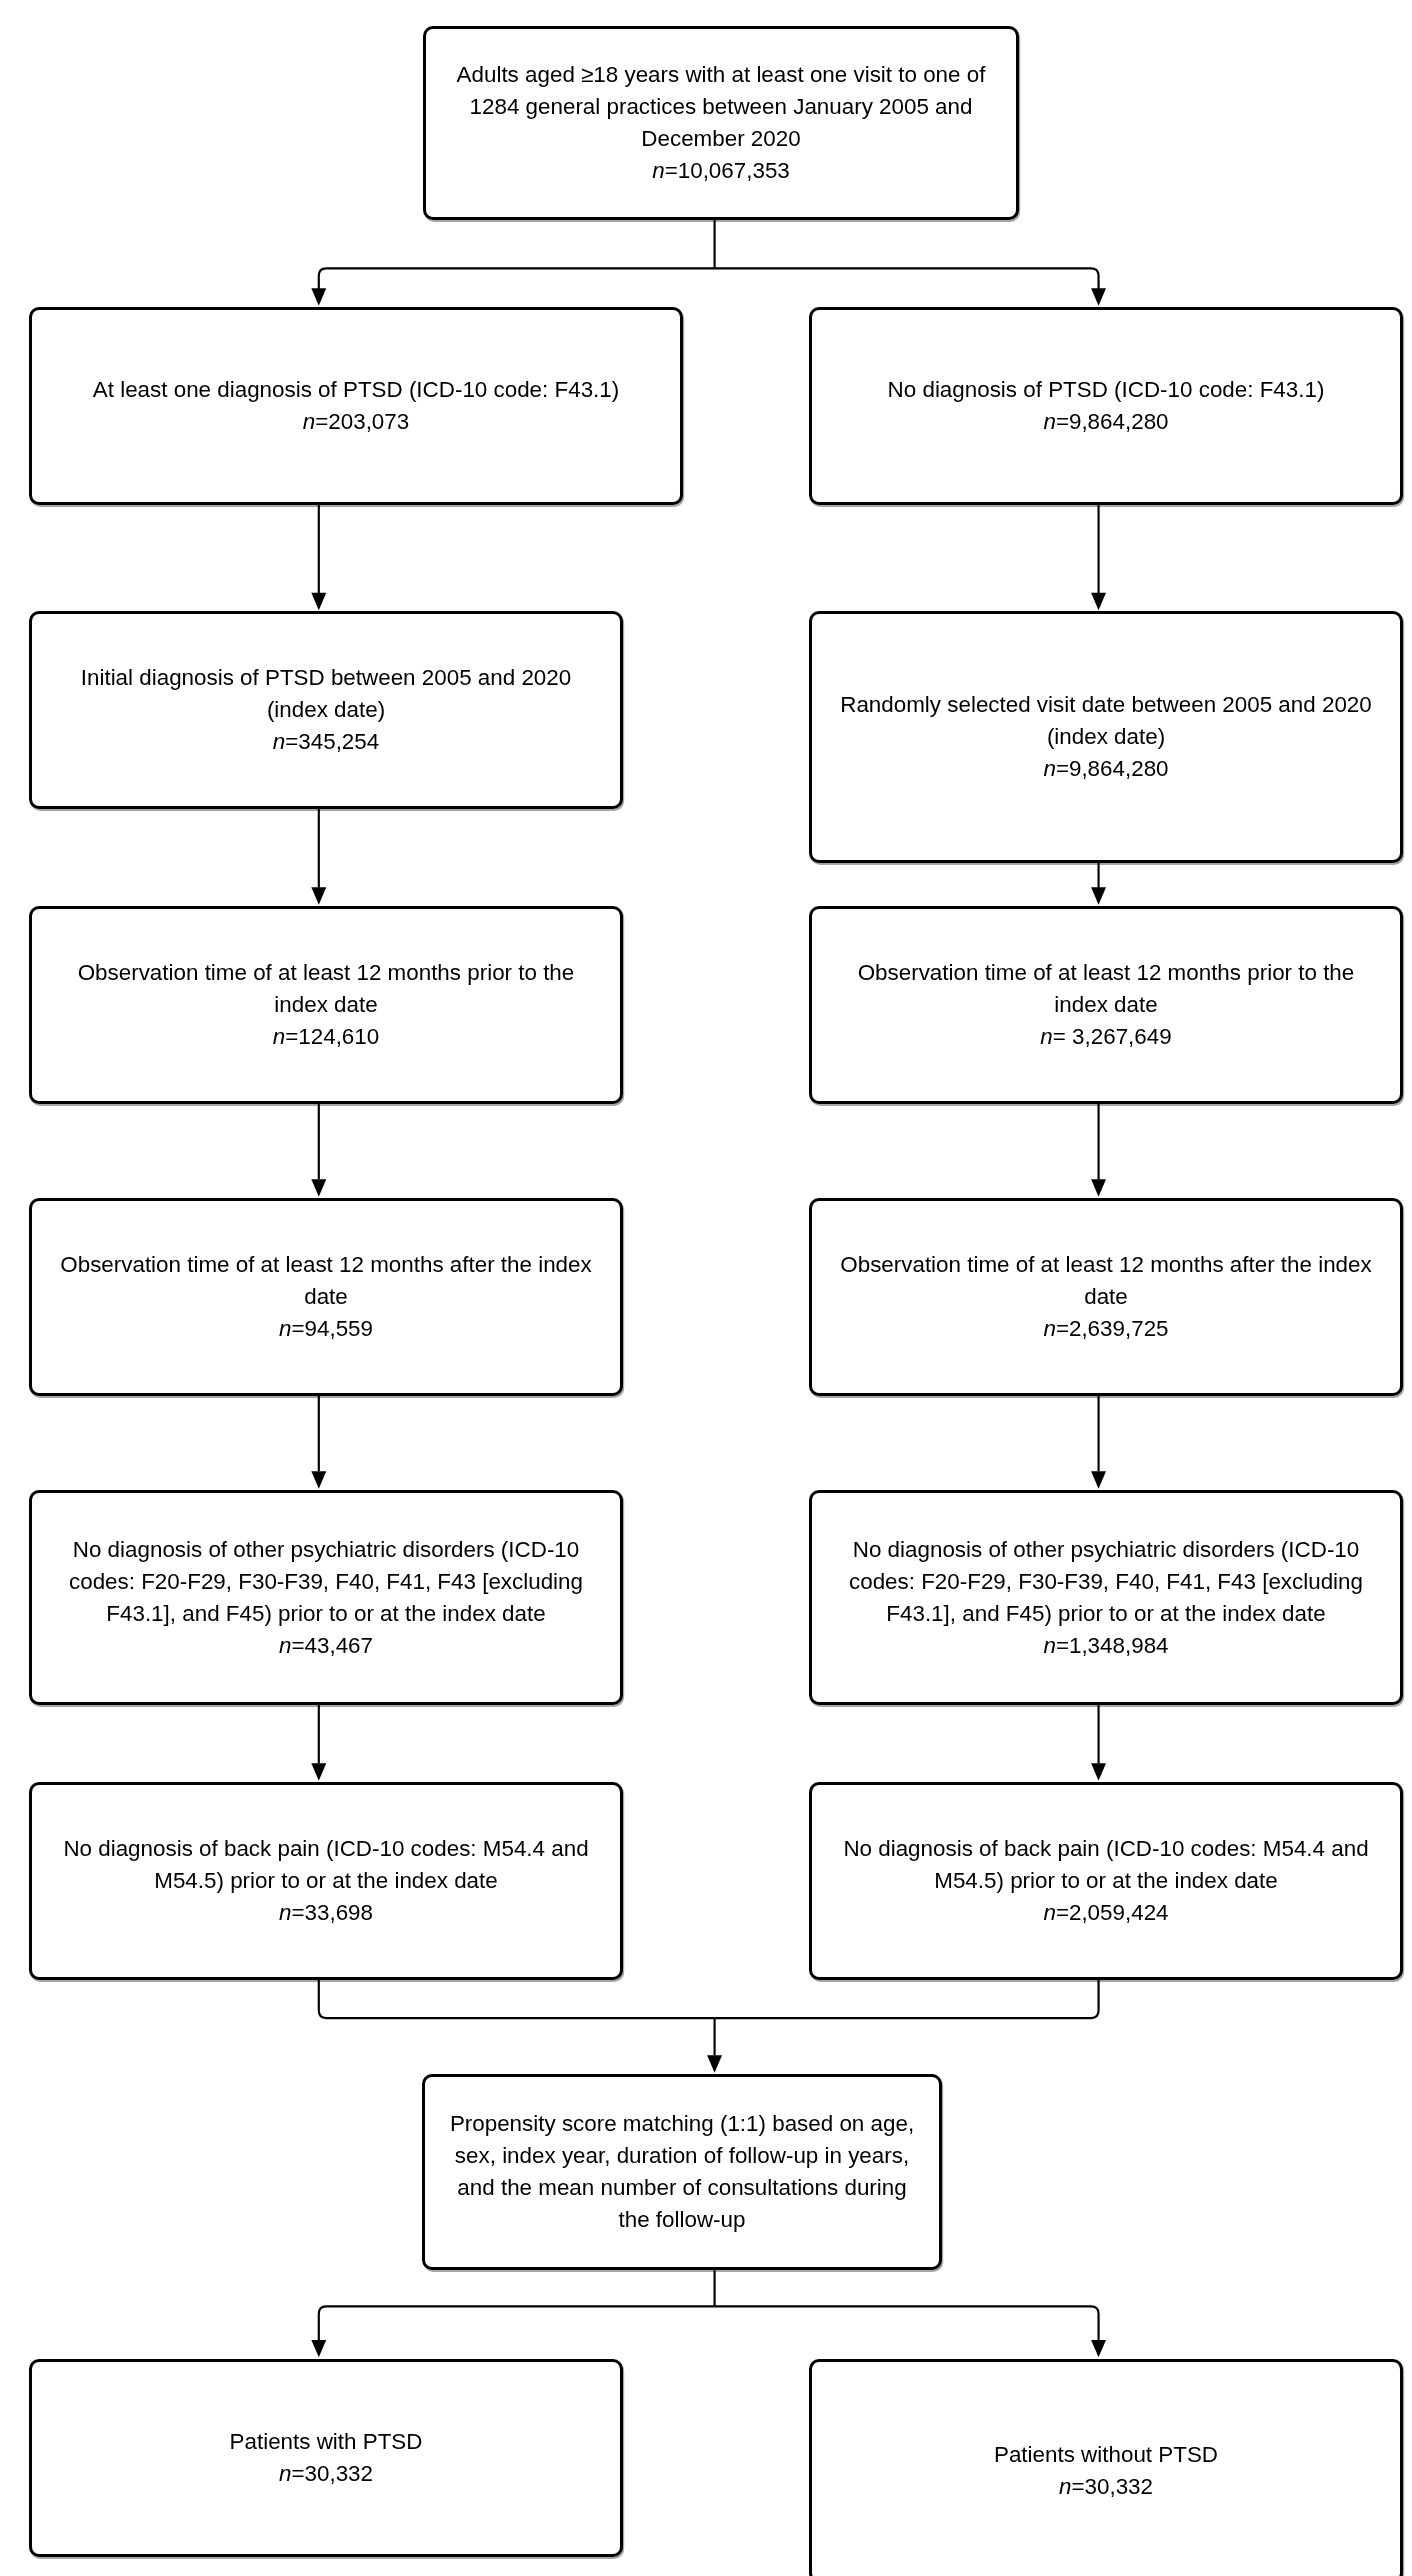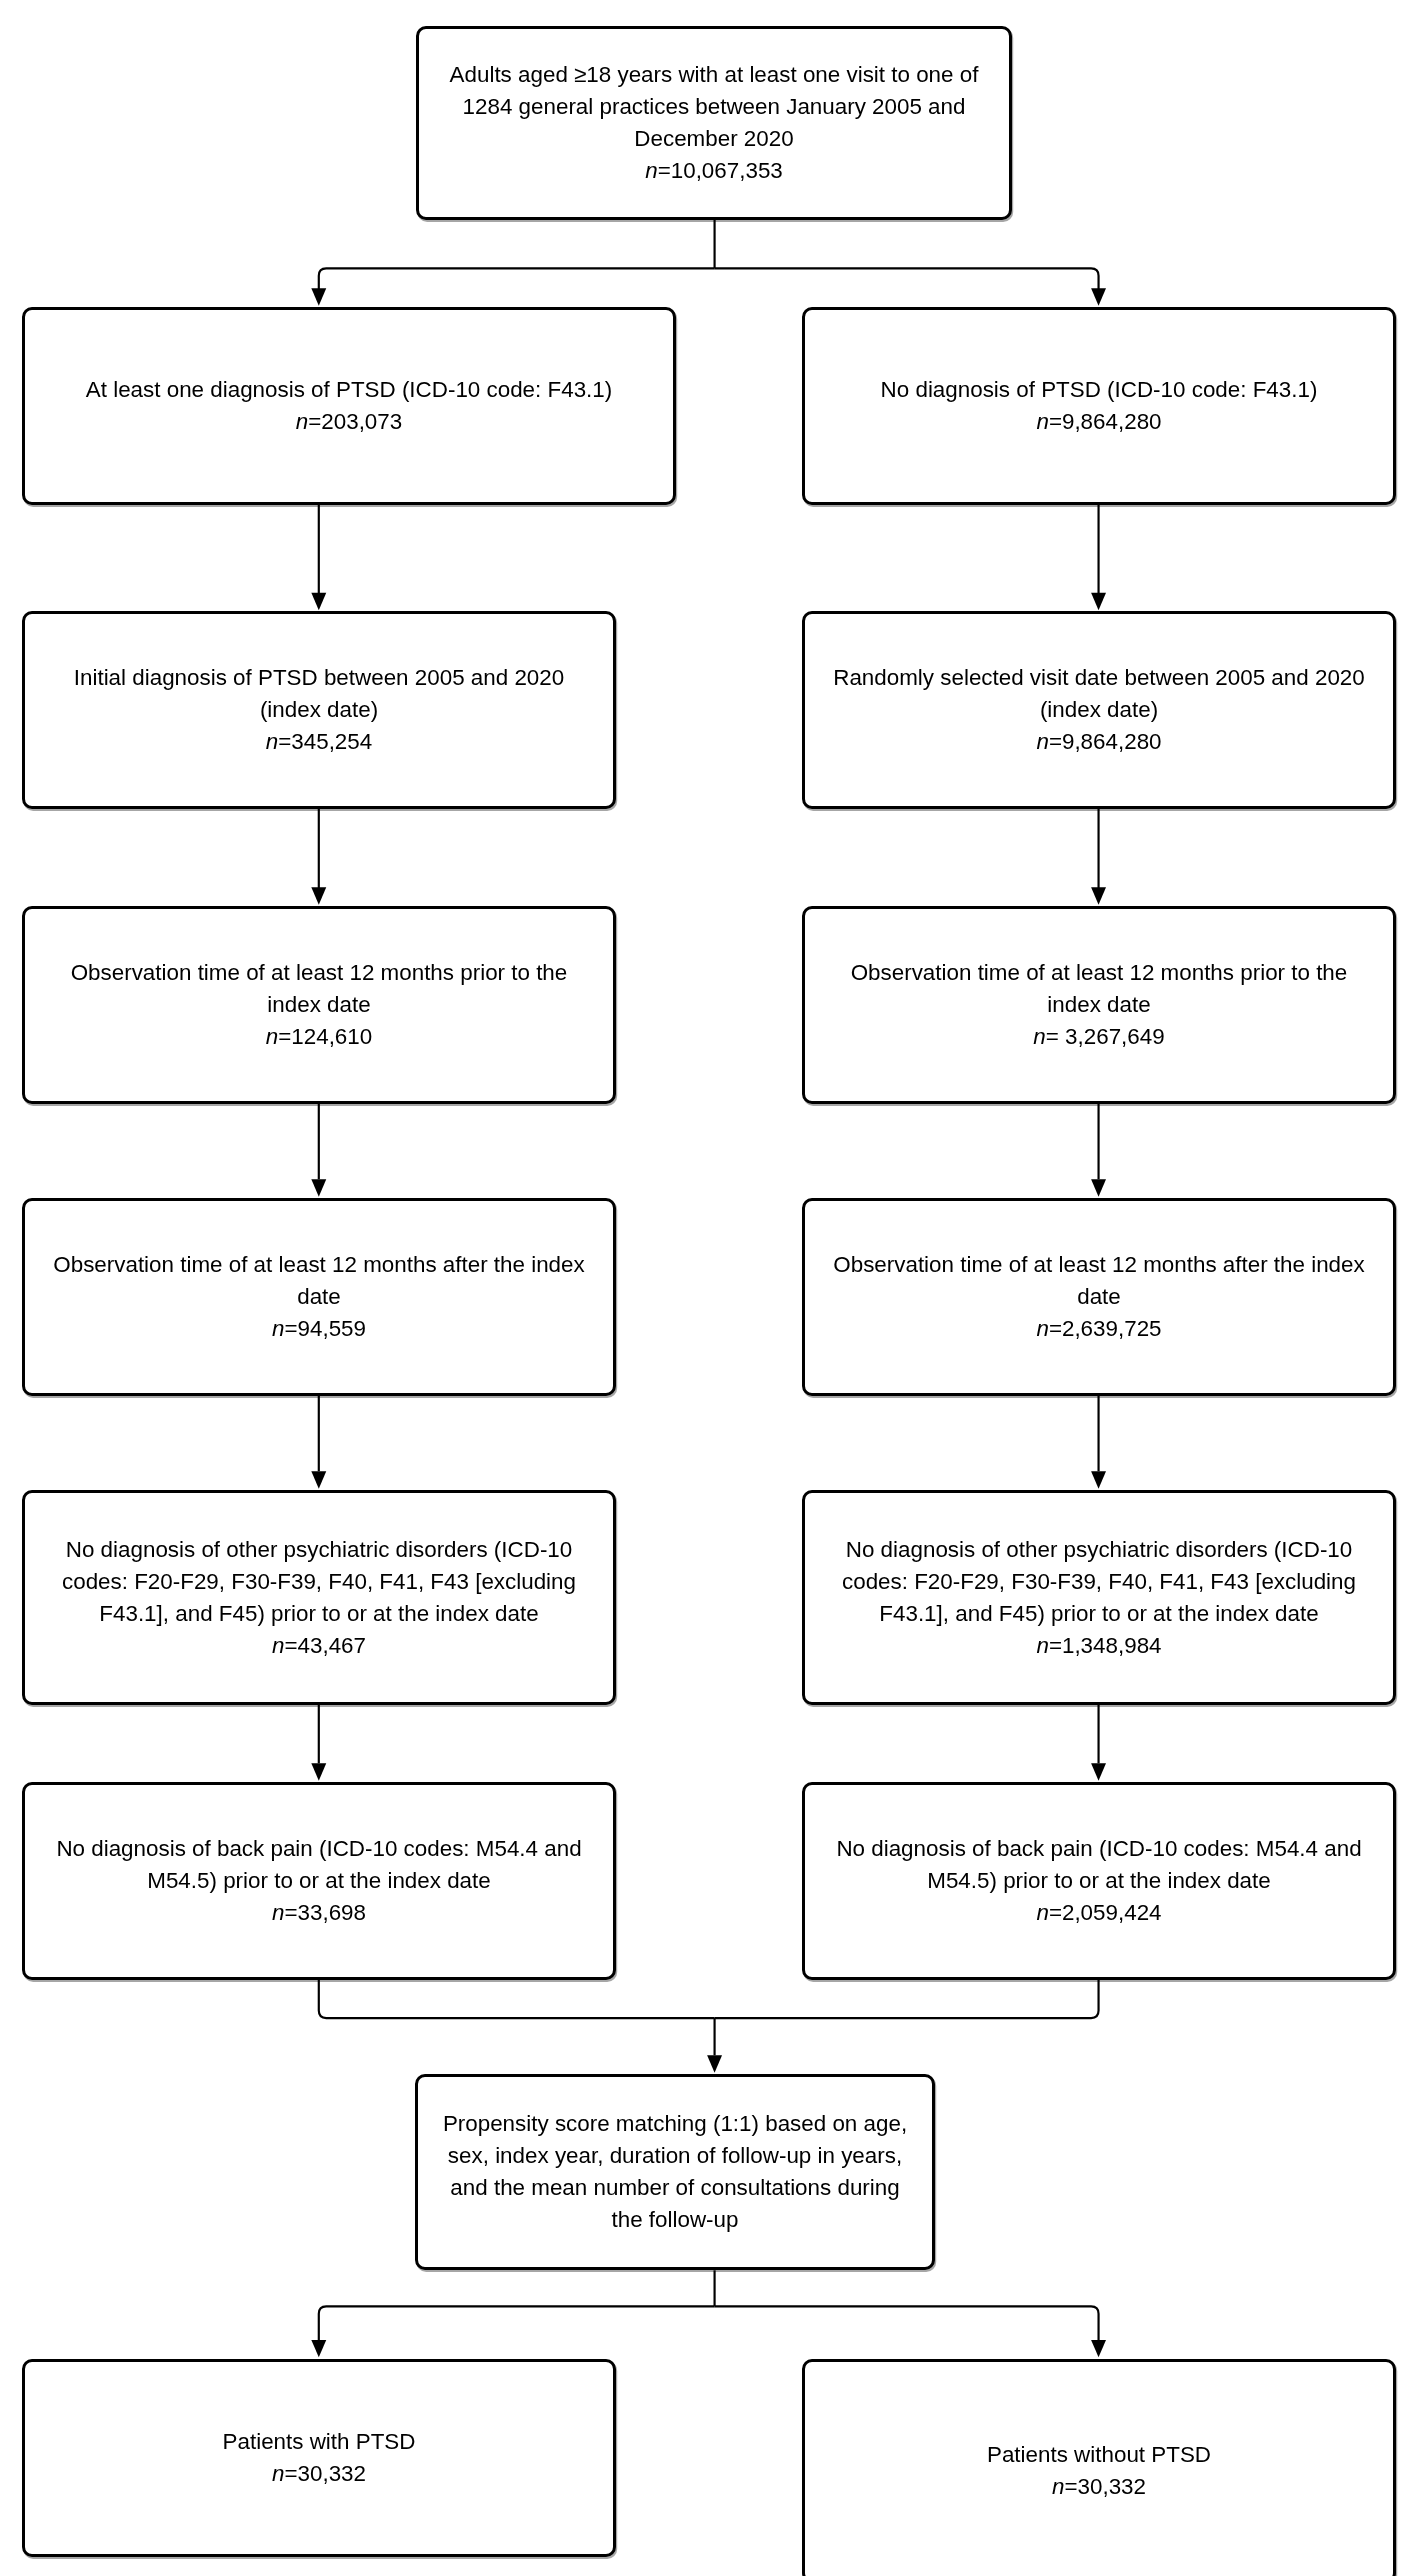--- a/index.html
+++ b/index.html
@@ -39,20 +39,21 @@
     background: #ffffff;
     border: 3.1px solid #000000;
     border-radius: 10px;
     box-shadow: 1.2px 1.9px 0.6px rgba(0,0,0,0.35);
     display: flex;
     flex-direction: column;
     justify-content: center;
     align-items: center;
     text-align: center;
     padding: 6.2px 23.6px;
+    margin-left: 7px;
   }
   .box.wide-pad { padding: 6.2px 25px; }
   .box p {
     margin: 0;
     font-size: 22.4px;
     line-height: 32px;
   }
   .box .nline::first-letter {
     font-style: italic;
   }
@@ -118,21 +119,21 @@
   </div>
   <div class="box" style="left:802px; top:307px; width:594px; height:198px;">
     <p class="txt">No diagnosis of PTSD (ICD-10 code: F43.1)</p>
     <p class="nline">n=9,864,280</p>
   </div>
 
   <div class="box" style="left:22px; top:611px; width:594px; height:198px;">
     <p class="txt">Initial diagnosis of PTSD between 2005 and 2020 (index date)</p>
     <p class="nline">n=345,254</p>
   </div>
-  <div class="box" style="left:802px; top:611px; width:594px; height:198px;">
+  <div class="box" style="left:802px; top:611px; width:594px; height:252px;">
     <p class="txt">Randomly selected visit date between 2005 and 2020 (index date)</p>
     <p class="nline">n=9,864,280</p>
   </div>
 
   <div class="box" style="left:22px; top:906px; width:594px; height:198px;">
     <p class="txt">Observation time of at least 12 months prior to the index date</p>
     <p class="nline">n=124,610</p>
   </div>
   <div class="box" style="left:802px; top:906px; width:594px; height:198px;">
     <p class="txt">Observation time of at least 12 months prior to the index date</p>

